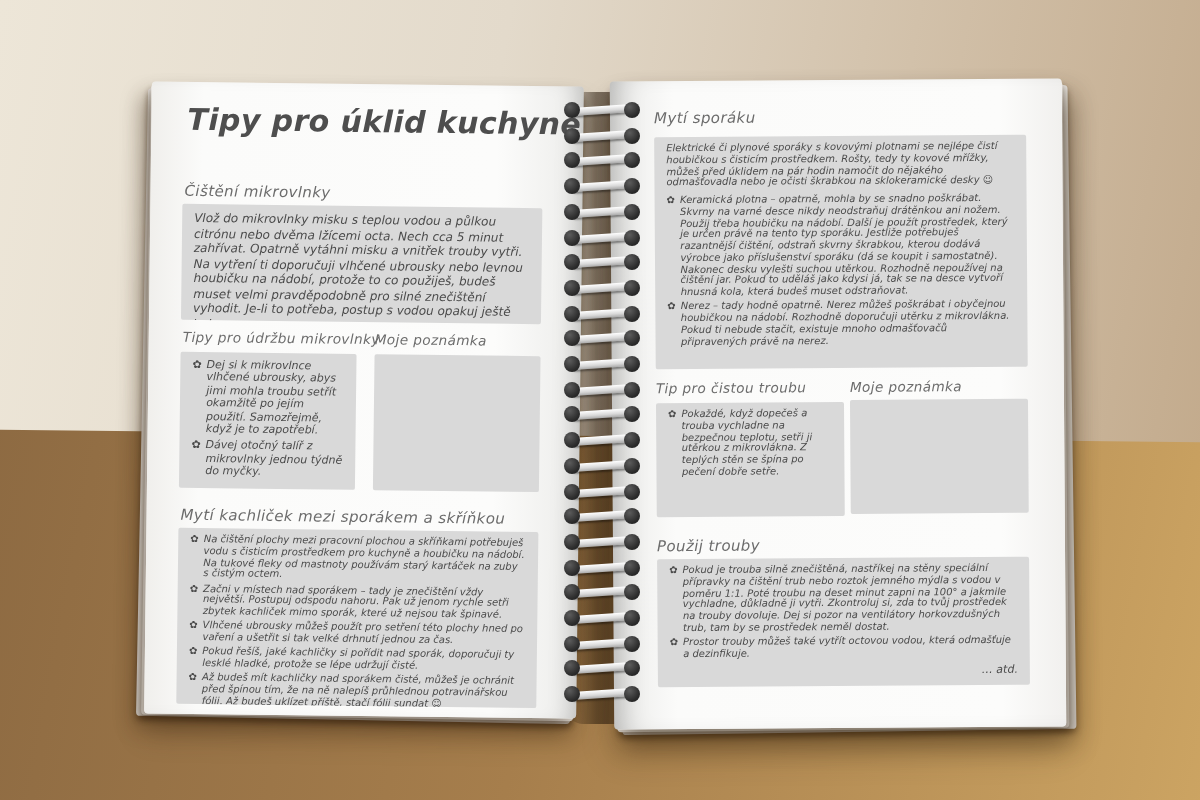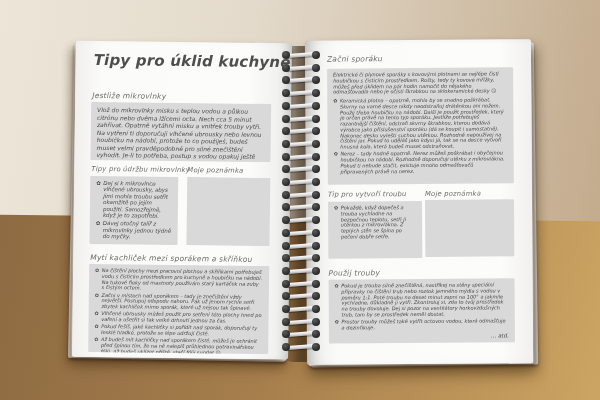--- a/index.html
+++ b/index.html
@@ -71,21 +71,21 @@
 
 <div class="spine-shadow"></div>
 <div class="sheet l1"></div>
 <div class="sheet l2"></div>
 <div class="sheet r1"></div>
 <div class="sheet r2"></div>
 
 <div class="page left">
   <div class="title">Tipy pro úklid kuchyně</div>
 
-  <div class="h" style="left:17px;top:50px">Jestliže mikrovlnky</div>
+  <div class="h" style="left:17px;top:50px">Čištění mikrovlnky</div>
   <div class="box t6" style="left:16px;top:61px;width:180px;height:58px">
     <p>Vlož do mikrovlnky misku s teplou vodou a půlkou citrónu nebo dvěma lžícemi octa. Nech cca 5 minut zahřívat. Opatrně vytáhni misku a vnitřek trouby vytři. Na vytření ti doporučuji vlhčené ubrousky nebo levnou houbičku na nádobí, protože to co použiješ, budeš muset velmi pravděpodobně pro silné znečištění vyhodit. Je-li to potřeba, postup s vodou opakuj ještě jednou.</p>
   </div>
 
   <div class="h small" style="left:17px;top:124px">Tipy pro údržbu mikrovlnky</div>
   <div class="h small" style="left:113px;top:124px">Moje poznámka</div>
 
   <div class="box t55" style="left:16px;top:135px;width:88px;height:68px">
     <div class="bullets">
       <div class="bullet">
@@ -121,36 +121,36 @@
       </div>
       <div class="bullet">
         <span class="g">✿</span>
         <span>Až budeš mít kachličky nad sporákem čisté, můžeš je ochránit před špínou tím, že na ně nalepíš průhlednou potravinářskou fólii. Až budeš uklízet příště, stačí fólii sundat ☺</span>
       </div>
     </div>
   </div>
 </div>
 
 <div class="page right">
-  <div class="h" style="left:22px;top:14px">Začni sporáku</div>
+  <div class="h" style="left:22px;top:14px">Mytí sporáku</div>
   <div class="box t5" style="left:22px;top:28px;width:186px;height:116px">
     <p style="margin-bottom:3px">Elektrické či plynové sporáky s kovovými plotnami se nejlépe čistí houbičkou s čisticím prostředkem. Rošty, tedy ty kovové mřížky, můžeš před úklidem na pár hodin namočit do nějakého odmašťovadla nebo je očisti škrabkou na sklokeramické desky ☺</p>
     <div class="bullets">
       <div class="bullet">
         <span class="g">✿</span>
         <span>Keramická plotna – opatrně, mohla by se snadno poškrábat. Skvrny na varné desce nikdy neodstraňuj drátěnkou ani nožem. Použij třeba houbičku na nádobí. Další je použít prostředek, který je určen právě na tento typ sporáku. Jestliže potřebuješ razantnější čištění, odstraň skvrny škrabkou, kterou dodává výrobce jako příslušenství sporáku (dá se koupit i samostatně). Nakonec desku vylešti suchou utěrkou. Rozhodně nepoužívej na čištění jar. Pokud to uděláš jako kdysi já, tak se na desce vytvoří hnusná kola, která budeš muset odstraňovat.</span>
       </div>
       <div class="bullet">
         <span class="g">✿</span>
         <span>Nerez – tady hodně opatrně. Nerez můžeš poškrábat i obyčejnou houbičkou na nádobí. Rozhodně doporučuji utěrku z mikrovlákna. Pokud ti nebude stačit, existuje mnoho odmašťovačů připravených právě na nerez.</span>
       </div>
     </div>
   </div>
 
-  <div class="h small" style="left:22px;top:150px">Tip pro vytvoří troubu</div>
+  <div class="h small" style="left:22px;top:150px">Tip pro čistou troubu</div>
   <div class="h small" style="left:119px;top:150px">Moje poznámka</div>
 
   <div class="box t5" style="left:22px;top:161px;width:94px;height:57px">
     <div class="bullets">
       <div class="bullet">
         <span class="g">✿</span>
         <span>Pokaždé, když dopečeš a trouba vychladne na bezpečnou teplotu, setři ji utěrkou z mikrovlákna. Z teplých stěn se špína po pečení dobře setře.</span>
       </div>
     </div>
   </div>

